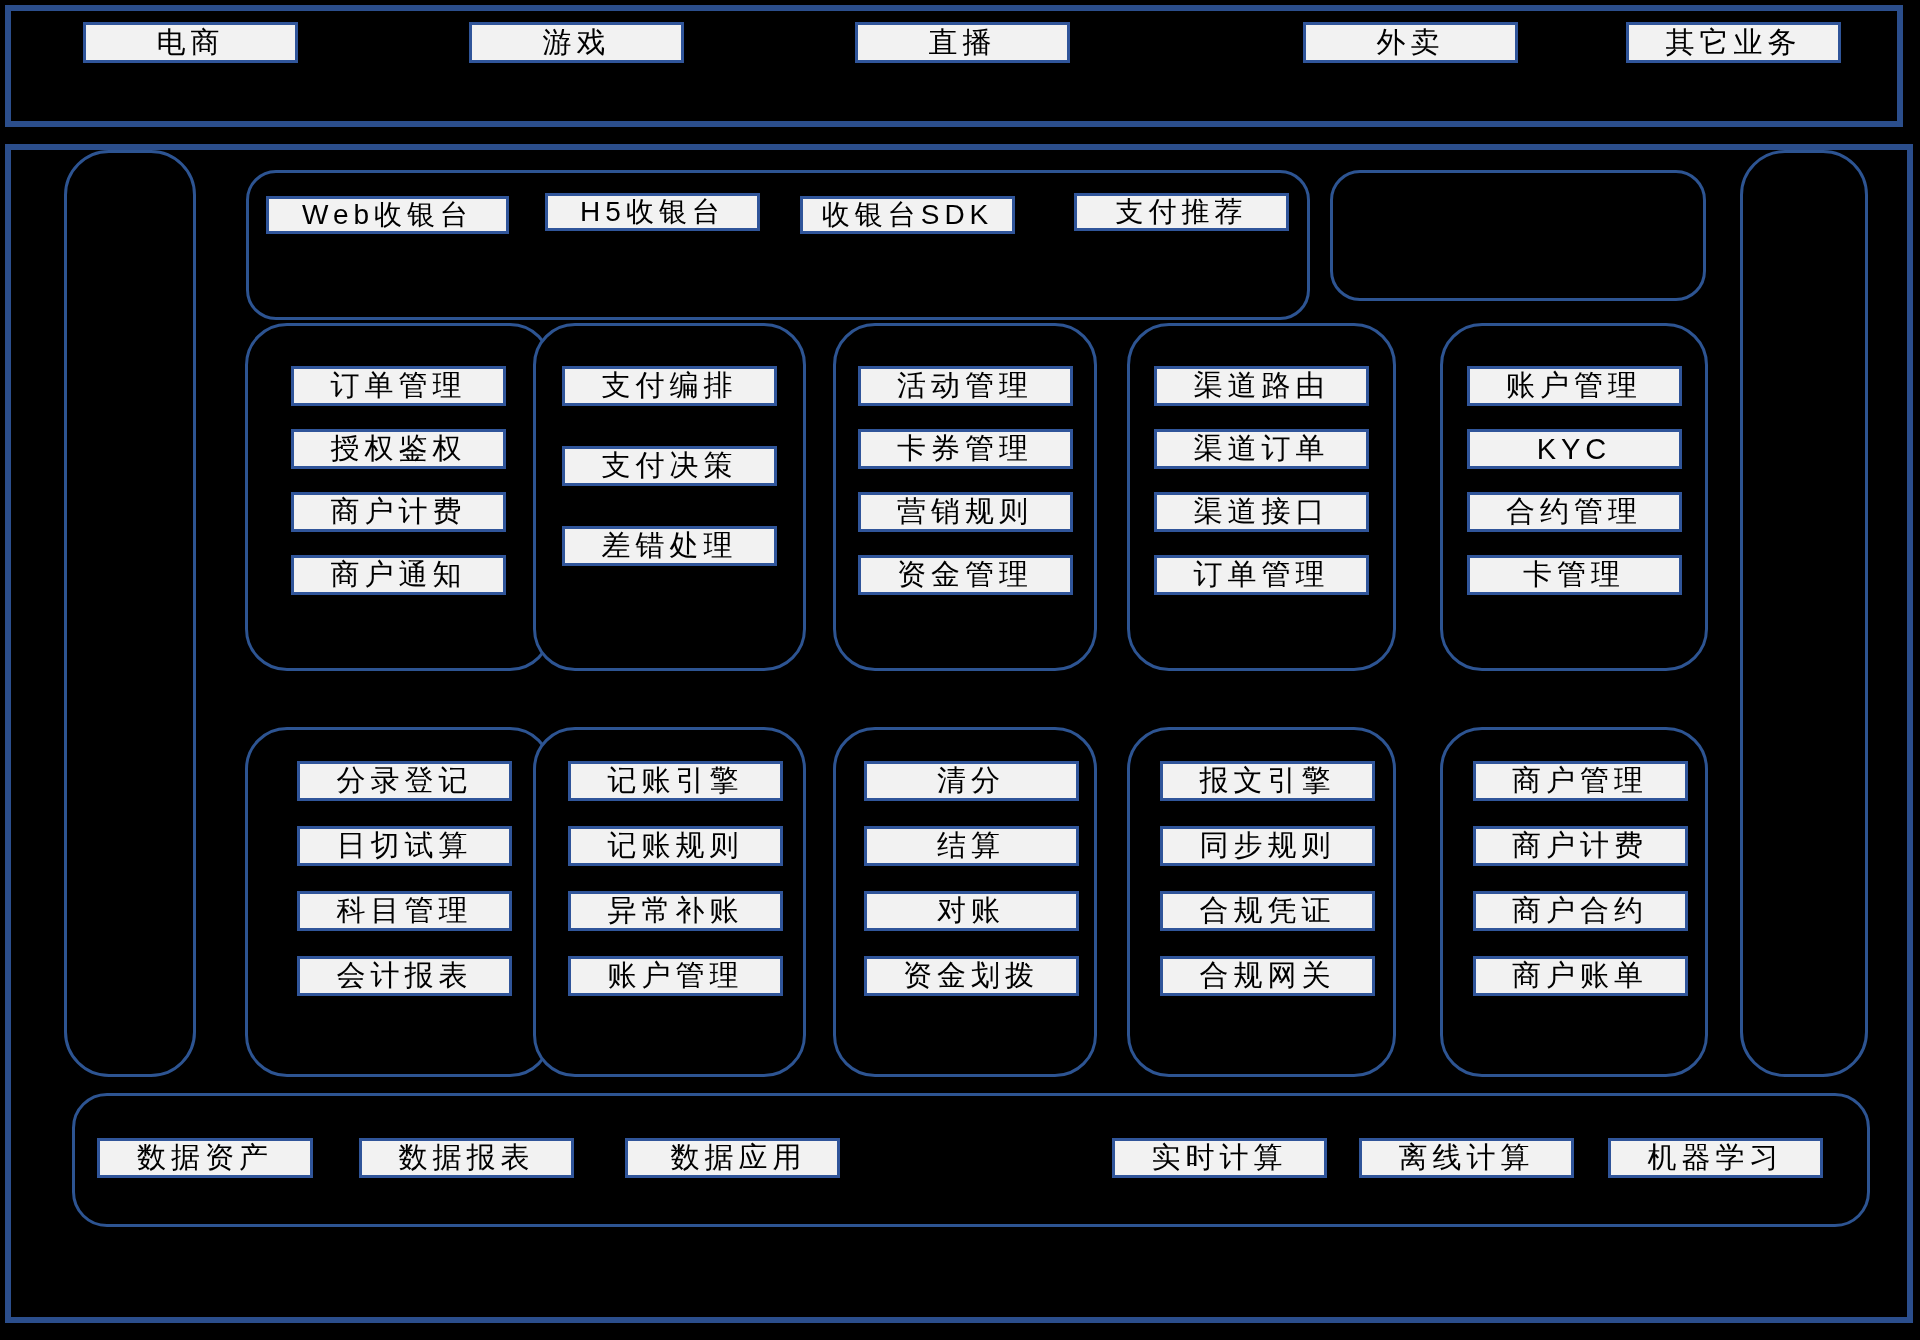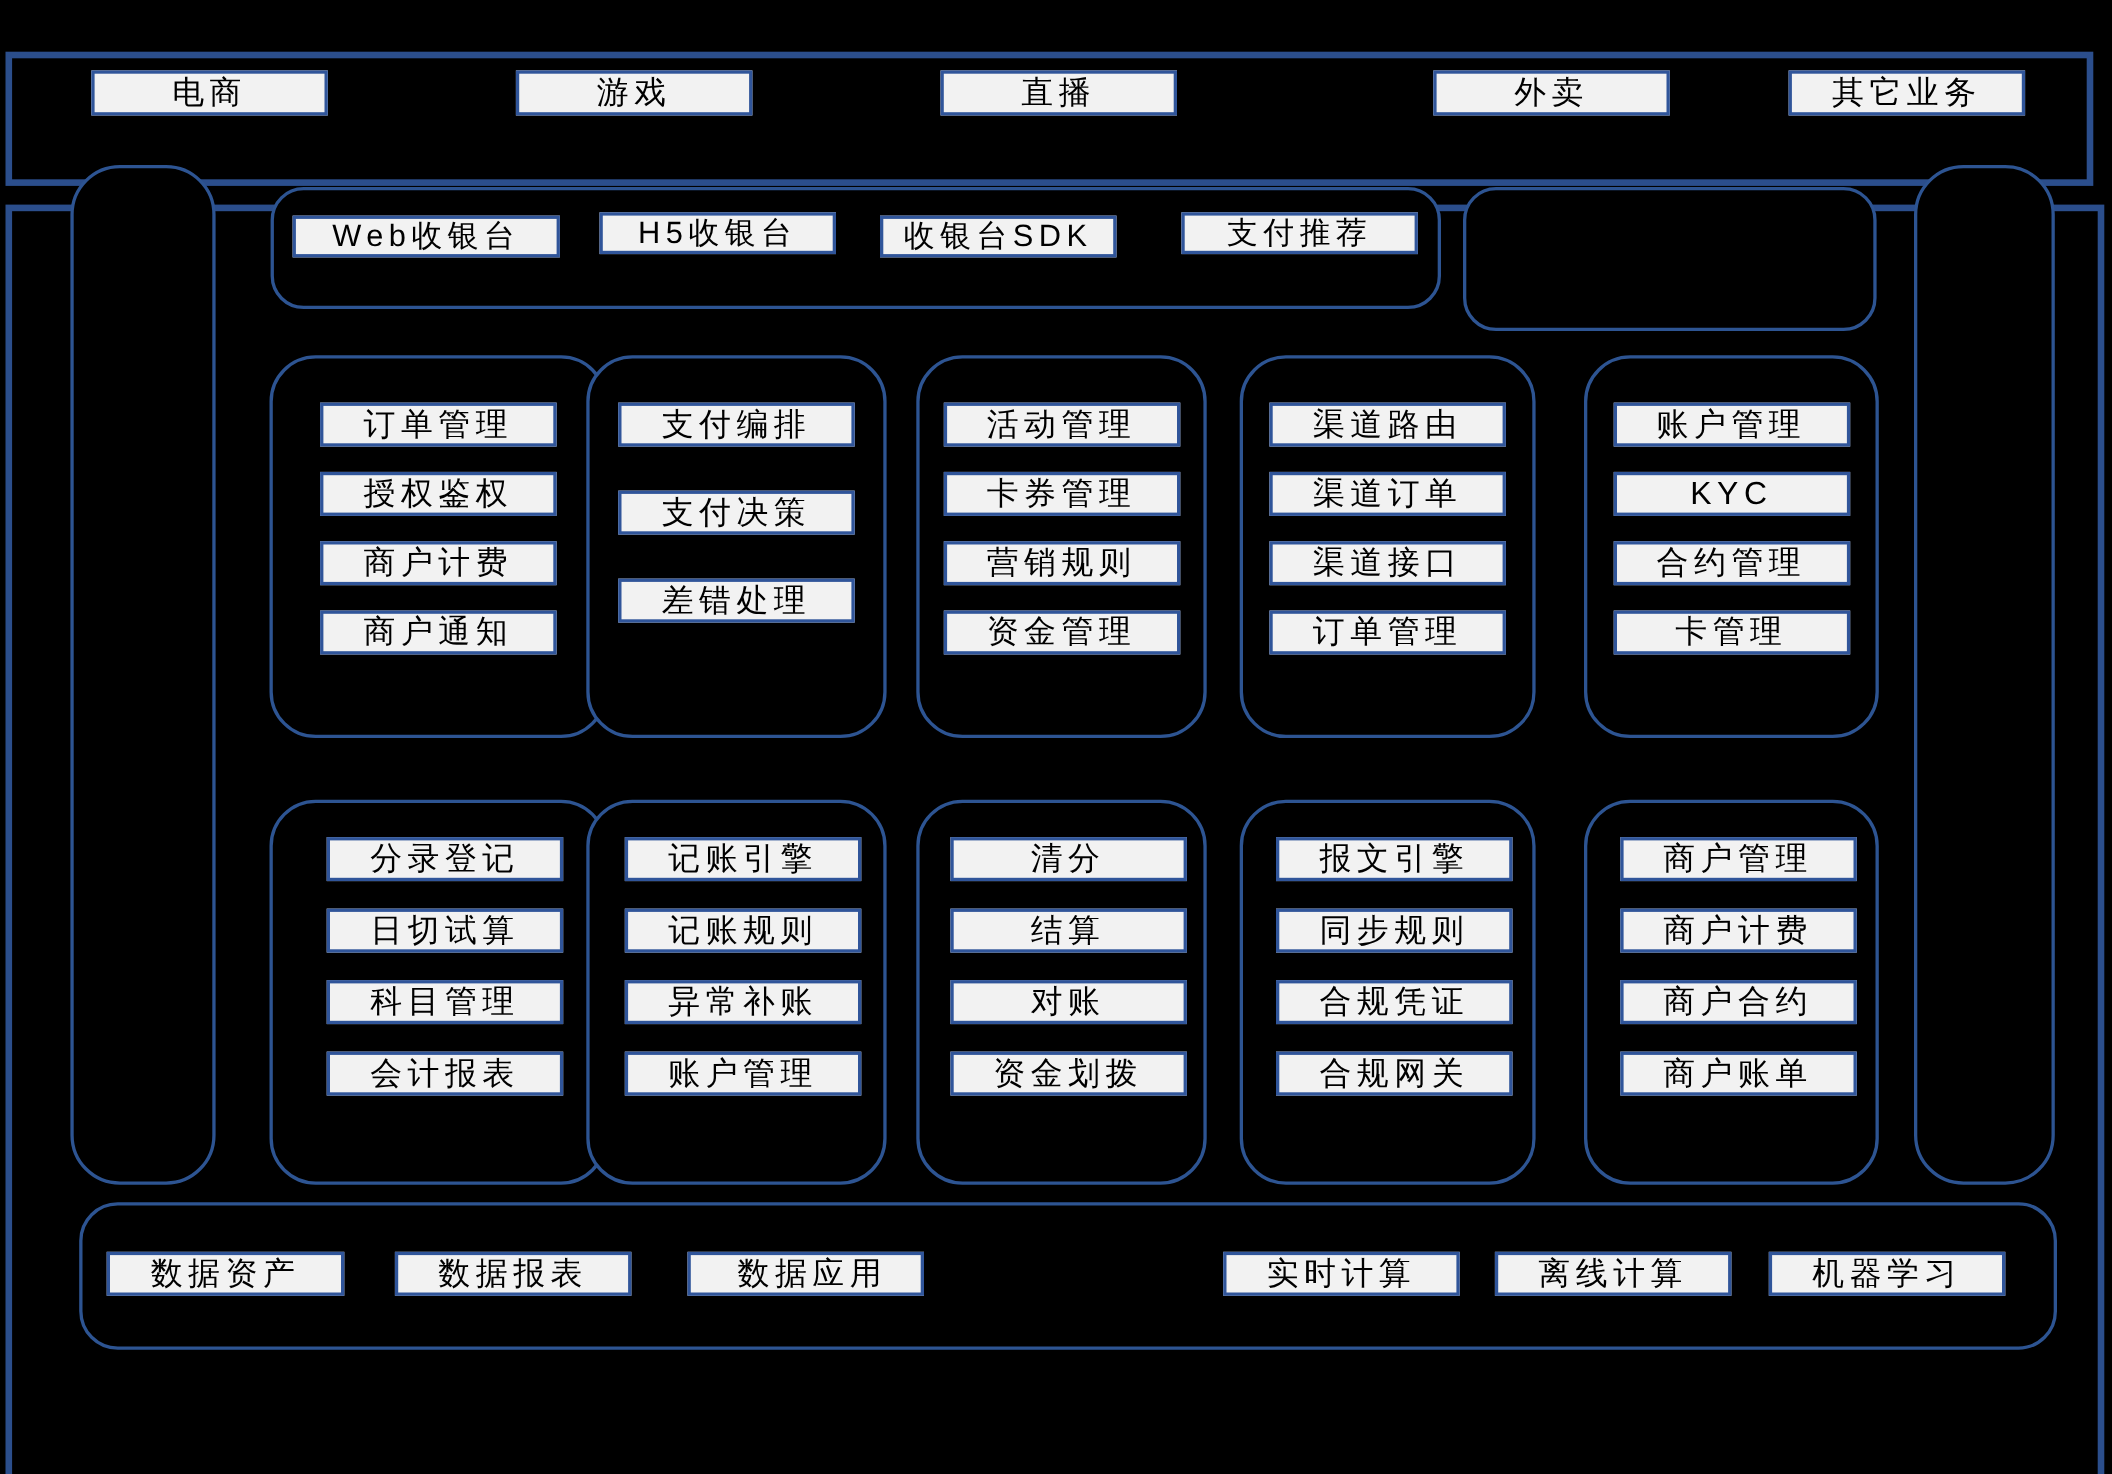--- a/index.html
+++ b/index.html
@@ -1,28 +1,28 @@
 <!DOCTYPE html>
 <html><head>
 <meta charset="utf-8">
 <style>
   html,body{margin:0;padding:0;background:#000;}
   #stage{
     position:relative;width:1920px;height:1340px;background:#000;overflow:hidden;
     font-family:"Liberation Sans","DejaVu Sans",sans-serif;
   }
   
-  .frame{position:absolute;border:6px solid #2b4e8c;background:#000;box-sizing:border-box;margin-top:42px;}
+  .frame{position:absolute;border:6px solid #2b4e8c;background:#000;box-sizing:border-box;}
   #top-frame{left:5px;top:5px;width:1898px;height:122px;}
   #main-frame{left:5px;top:144px;width:1908px;height:1179px;}
   
   .panel{position:absolute;border:3px solid #2d5492;background:#000;box-sizing:border-box;}
   #left-rail{left:64px;top:150px;width:132px;height:927px;border-radius:45px;}
   #right-rail{left:1740px;top:150px;width:128px;height:927px;border-radius:45px;}
-  #cashier-panel{left:246px;top:170px;width:1064px;height:111px;border-radius:30px;}
+  #cashier-panel{left:246px;top:170px;width:1064px;height:150px;border-radius:30px;}
   #cashier-extra-panel{left:1330px;top:170px;width:376px;height:131px;border-radius:30px;}
   #data-band{left:72px;top:1093px;width:1798px;height:134px;border-radius:35px;}
   .column{position:absolute;border-radius:42px;display:flex;flex-direction:column;align-items:center;}
   .row1 .column{top:323px;height:348px;padding-top:40px;gap:23px;}
   .row1 .column.sparse{gap:40px;}
   .row2 .column{top:727px;height:350px;padding-top:31px;gap:25px;padding-left:12px;}
   .col-1{left:245px;width:307px;}
   .col-2{left:533px;width:273px;}
   .col-3{left:833px;width:264px;}
   .col-4{left:1127px;width:269px;}

